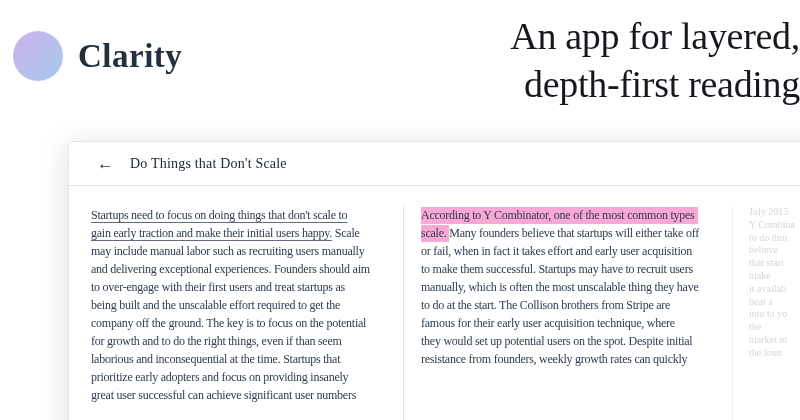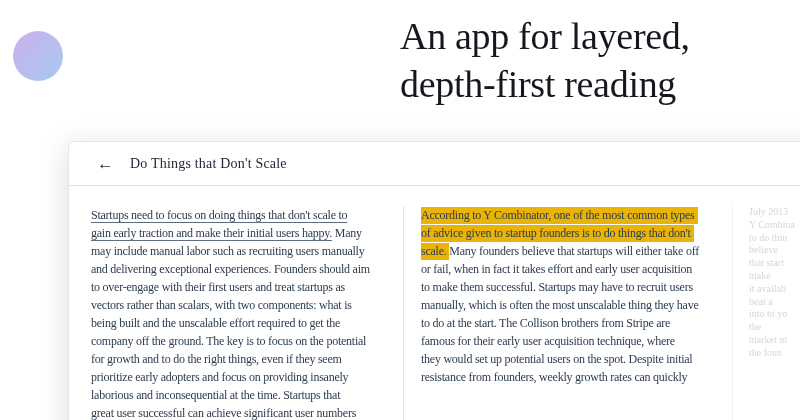--- a/index.html
+++ b/index.html
@@ -6,21 +6,21 @@
   .stage{
     position:relative;width:800px;height:420px;background:#ffffff;
     overflow:hidden;font-family:"Liberation Serif","DejaVu Serif",serif;
   }
   
   .brand{position:absolute;left:13px;top:31px;display:flex;align-items:center;gap:15px;}
   .brand-dot{width:50px;height:50px;border-radius:50%;
     background:linear-gradient(135deg,#c9b3ec 10%,#a9c7ee 90%);}
   .brand-word{font-size:33px;font-weight:bold;color:#233040;letter-spacing:.5px;}
   .headline{
-    position:absolute;left:400px;top:12px;width:400px;text-align:left;
+    position:absolute;left:400px;top:12px;width:400px;text-align:right;
     font-size:38px;line-height:48px;color:#15181e;font-weight:500;letter-spacing:-.3px;
   }
   
   .card{
     position:absolute;left:68px;top:141px;width:772px;height:310px;
     background:#fff;border:1px solid #e6e6e6;border-radius:5px;
     box-shadow:0 6px 30px rgba(25,35,60,.16);
   }
   .card-header{
     height:43px;display:flex;align-items:center;gap:16px;
@@ -36,64 +36,63 @@
   .divider{width:1px;background:#e4e4e4;margin:0 17px;flex:none;align-self:stretch;min-height:215px;}
   .divider.faintline{background:#efefef;margin:0 16px;}
   .col .line{
     white-space:nowrap;height:18px;line-height:18px;font-size:12px;
     letter-spacing:-.25px;color:#2d3c50;overflow:hidden;
   }
   .seg-underline{
     text-decoration:underline;text-decoration-thickness:1px;
     text-decoration-color:rgba(45,60,80,.75);text-underline-offset:2.5px;cursor:pointer;
   }
-  .seg-highlight{background:#eab308;padding:1px 3px 2px;margin:8px -3px;cursor:pointer;}
+  .seg-highlight{background:#f9a8d4;padding:1px 3px 2px;margin:8px -3px;cursor:pointer;}
   .col.muted{flex:1 1 auto;width:auto;}
   .col.muted .line{
     height:12.8px;line-height:12.8px;font-size:10px;letter-spacing:0;color:#d6d6d2;
   }
 </style>
 </head>
 <body>
 
 <div class="stage">
 
   <div class="brand">
     <div class="brand-dot"></div>
+    <div class="brand-word">Clarity</div>
   </div>
 
   <div class="headline">
     <div>An app for layered,</div>
     <div>depth-first reading</div>
   </div>
 
   <div class="card">
     <div class="card-header">
       <button class="back-btn">←</button>
       <div class="card-title">Do Things that Don't Scale</div>
     </div>
     <div class="cols">
       <div class="col">
           <div class="line"><span class="seg-underline">Startups need to focus on doing things that don't scale to</span></div>
-          <div class="line"><span class="seg-underline">gain early traction and make their initial users happy.</span><span> Many</span></div>
+          <div class="line"><span class="seg-underline">gain early traction and make their initial users happy.</span><span> Scale</span></div>
           <div class="line"><span>may include manual labor such as recruiting users manually</span></div>
           <div class="line"><span>and delivering exceptional experiences. Founders should aim</span></div>
           <div class="line"><span>to over-engage with their first users and treat startups as</span></div>
-          <div class="line"><span>vectors rather than scalars, with two components: what is</span></div>
           <div class="line"><span>being built and the unscalable effort required to get the</span></div>
           <div class="line"><span>company off the ground. The key is to focus on the potential</span></div>
-          <div class="line"><span>for growth and to do the right things, even if they seem</span></div>
+          <div class="line"><span>for growth and to do the right things, even if than seem</span></div>
+          <div class="line"><span>laborious and inconsequential at the time. Startups that</span></div>
           <div class="line"><span>prioritize early adopters and focus on providing insanely</span></div>
-          <div class="line"><span>laborious and inconsequential at the time. Startups that</span></div>
           <div class="line"><span>great user successful can achieve significant user numbers</span></div>
         </div>
       <div class="divider"></div>
       <div class="col">
           <div class="line"><span class="seg-highlight">According to Y Combinator, one of the most common types</span></div>
-          <div class="line"><span class="seg-highlight">of advice given to startup founders is to do things that don't</span></div>
           <div class="line"><span class="seg-highlight">scale.</span><span> Many founders believe that startups will either take off</span></div>
           <div class="line"><span>or fail, when in fact it takes effort and early user acquisition</span></div>
           <div class="line"><span>to make them successful. Startups may have to recruit users</span></div>
           <div class="line"><span>manually, which is often the most unscalable thing they have</span></div>
           <div class="line"><span>to do at the start. The Collison brothers from Stripe are</span></div>
           <div class="line"><span>famous for their early user acquisition technique, where</span></div>
           <div class="line"><span>they would set up potential users on the spot. Despite initial</span></div>
           <div class="line"><span>resistance from founders, weekly growth rates can quickly</span></div>
         </div>
       <div class="divider faintline"></div>

